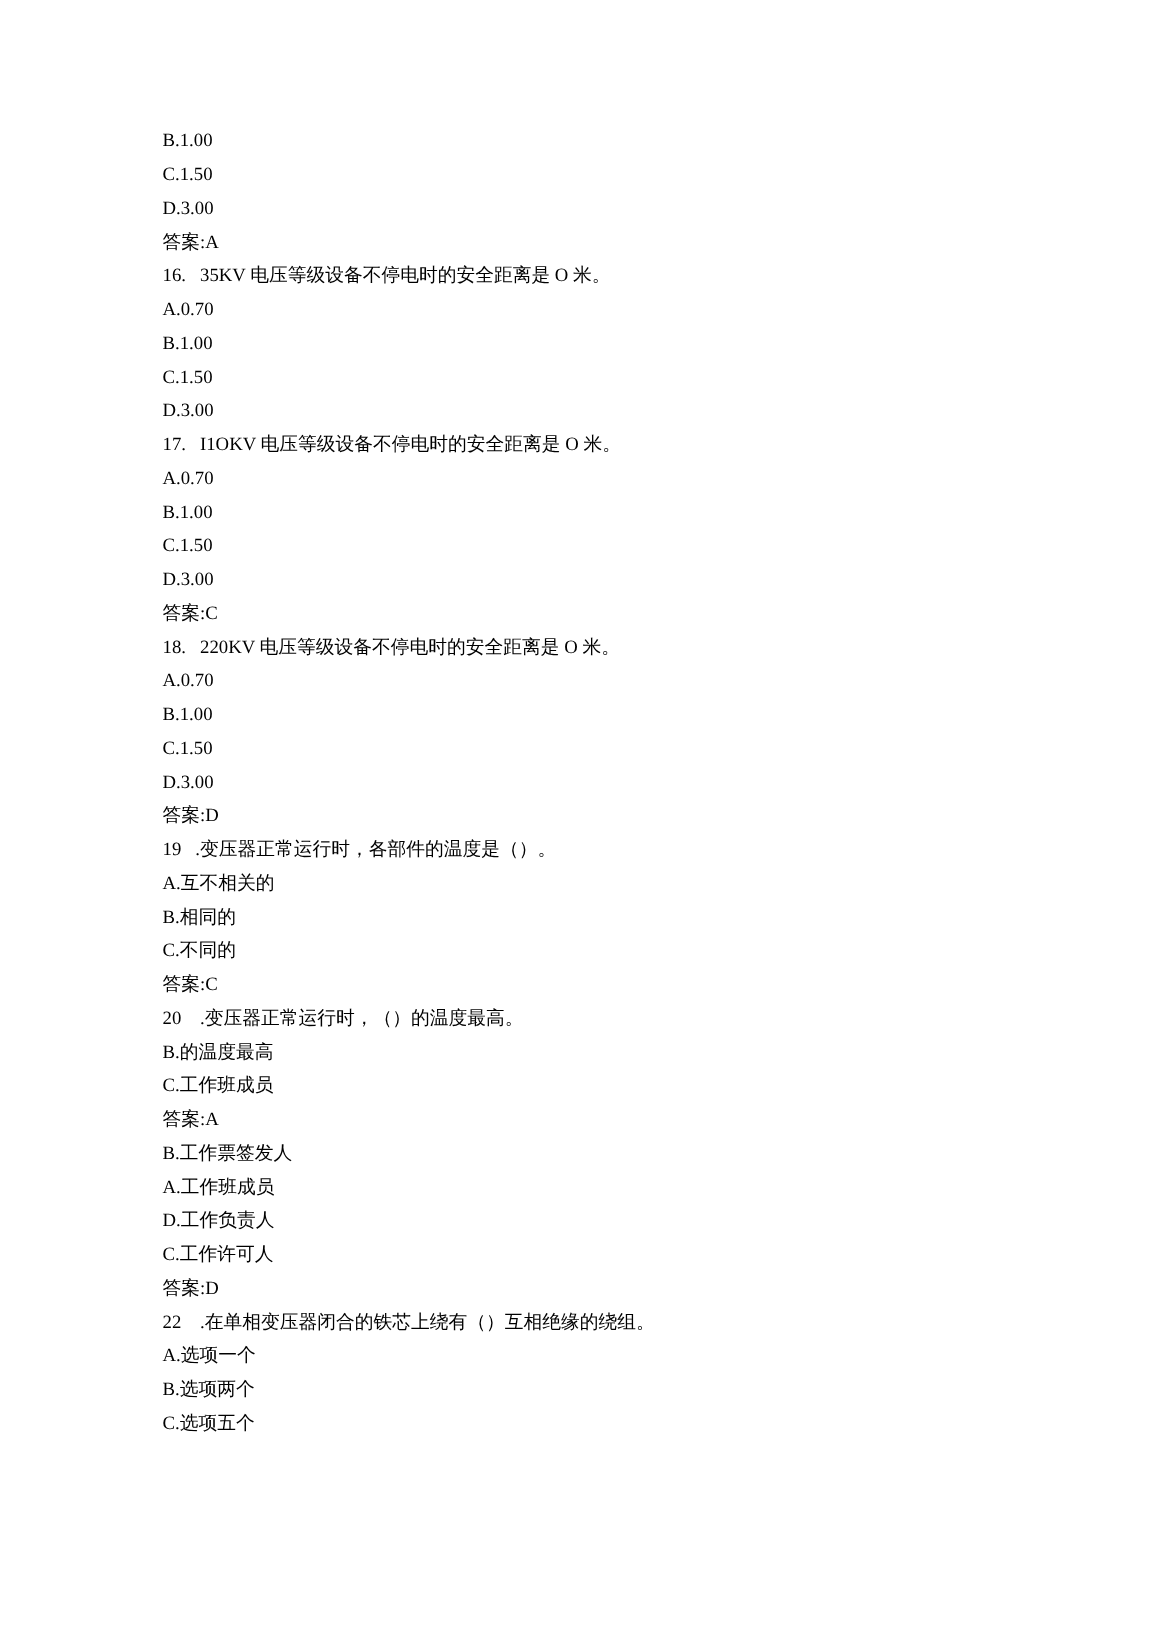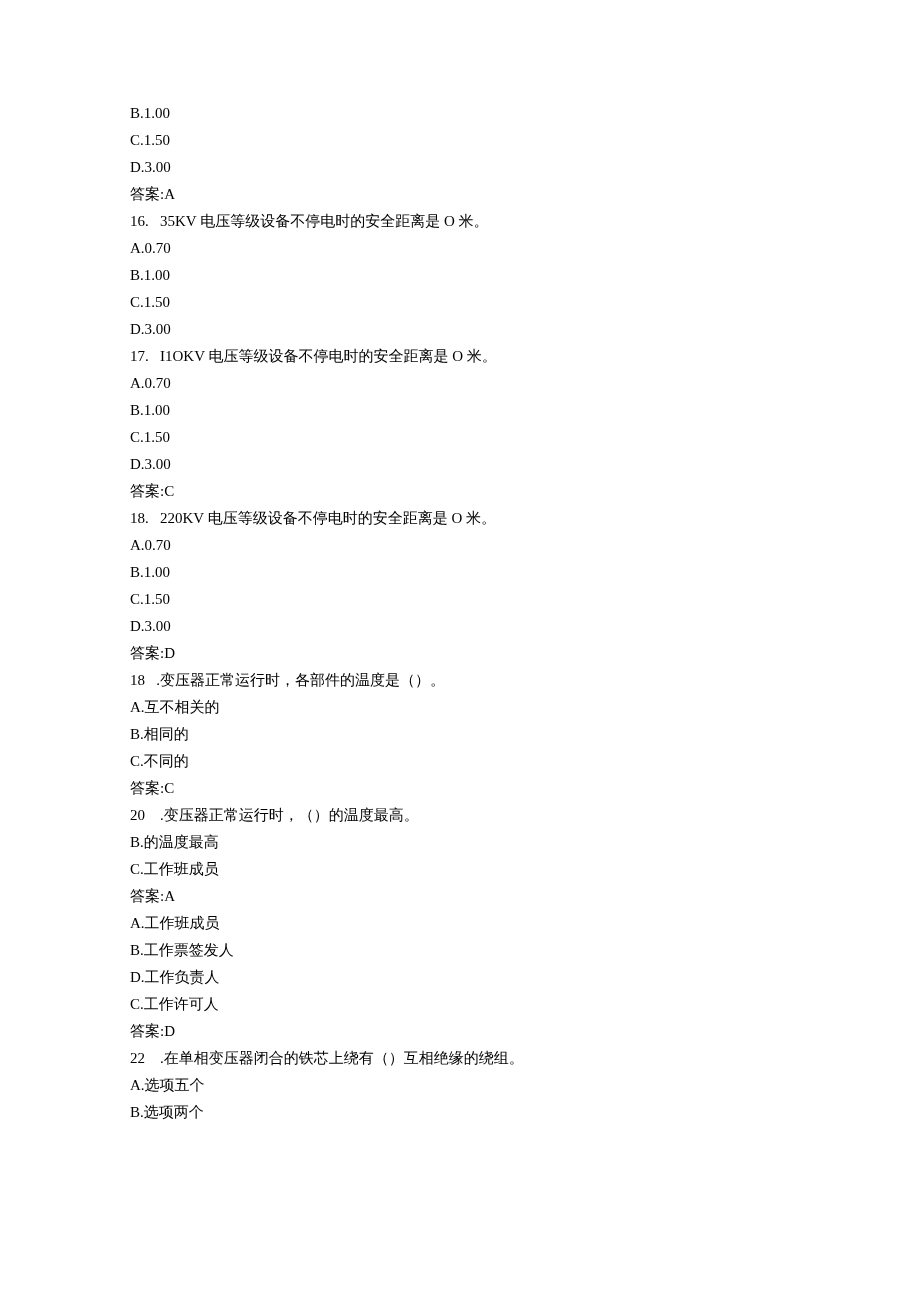--- a/index.html
+++ b/index.html
@@ -40,30 +40,31 @@
   <span class="line">B.1.00</span>
   <span class="line">C.1.50</span>
   <span class="line">D.3.00</span>
   <span class="line">答案:C</span>
   <span class="line">18.   220KV 电压等级设备不停电时的安全距离是 O 米。</span>
   <span class="line">A.0.70</span>
   <span class="line">B.1.00</span>
   <span class="line">C.1.50</span>
   <span class="line">D.3.00</span>
   <span class="line">答案:D</span>
-  <span class="line">18   .变压器正常运行时，各部件的温度是（）。</span>
+  <span class="line">19   .变压器正常运行时，各部件的温度是（）。</span>
   <span class="line">A.互不相关的</span>
   <span class="line">B.相同的</span>
   <span class="line">C.不同的</span>
   <span class="line">答案:C</span>
   <span class="line">20    .变压器正常运行时，（）的温度最高。</span>
   <span class="line">B.的温度最高</span>
   <span class="line">C.工作班成员</span>
   <span class="line">答案:A</span>
+  <span class="line">B.工作票签发人</span>
   <span class="line">A.工作班成员</span>
-  <span class="line">B.工作票签发人</span>
   <span class="line">D.工作负责人</span>
   <span class="line">C.工作许可人</span>
   <span class="line">答案:D</span>
   <span class="line">22    .在单相变压器闭合的铁芯上绕有（）互相绝缘的绕组。</span>
-  <span class="line">A.选项五个</span>
+  <span class="line">A.选项一个</span>
   <span class="line">B.选项两个</span>
+  <span class="line">C.选项五个</span>
 </div>
 
 </body></html>

